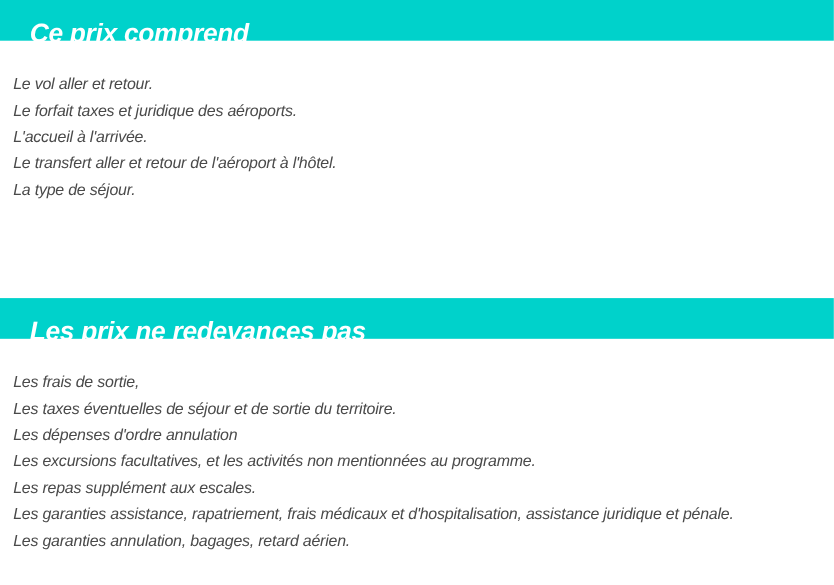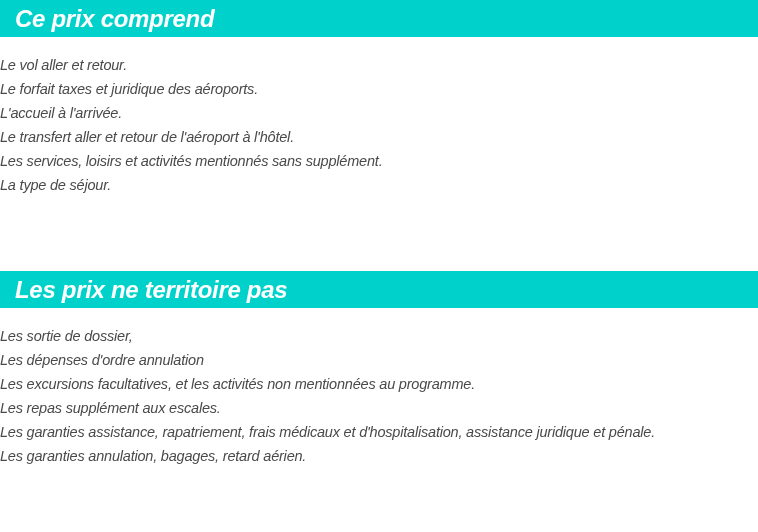--- a/index.html
+++ b/index.html
@@ -1,39 +1,39 @@
 <!DOCTYPE html>
 <html><head>
   <meta charset="utf-8">
   <style>
     html, body { margin: 0; padding: 0; background: #ffffff; }
     body { width: 758px; height: 532px; overflow: hidden; position: relative; font-family: "Liberation Sans", "DejaVu Sans", sans-serif; }
     .bar { position: absolute; left: 0; width: 758px; height: 37px; background: #00d2cb; }
-    .bar h2 { margin: 0; padding-left: 15px; line-height: 37px; font-size: 24px; font-style: italic; font-weight: bold; color: #ffffff; letter-spacing: -0.3px; }
-    .list { position: absolute; left: 0; margin: 0; padding: 0; list-style: none; }
+    .bar h2 { margin: 12px; padding-left: 15px; line-height: 37px; font-size: 24px; font-style: italic; font-weight: bold; color: #ffffff; letter-spacing: -0.3px; }
+    .list { position: absolute; left: 0; margin: 12px; padding: 0; list-style: none; }
     .list li { height: 24px; line-height: 24px; font-size: 14.5px; font-style: italic; color: #4a4a4a; letter-spacing: -0.2px; white-space: nowrap; }
   </style>
 </head>
 <body>
 
 <div class="bar" style="top:0;">
   <h2>Ce prix comprend</h2>
 </div>
 <ul class="list" style="top:53px;">
   <li>Le vol aller et retour.</li>
   <li>Le forfait taxes et juridique des aéroports.</li>
   <li>L'accueil à l'arrivée.</li>
   <li>Le transfert aller et retour de l'aéroport à l'hôtel.</li>
-  <li>Les services, loisirs et activités mentionnés sans supplément.</li>
   <li>La type de séjour.</li>
 </ul>
 
 <div class="bar" style="top:271px;">
-  <h2>Les prix ne territoire pas</h2>
+  <h2>Les prix ne redevances pas</h2>
 </div>
 <ul class="list" style="top:324px;">
-  <li>Les sortie de dossier,</li>
+  <li>Les frais de sortie,</li>
+  <li>Les taxes éventuelles de séjour et de sortie du territoire.</li>
   <li>Les dépenses d'ordre annulation</li>
   <li>Les excursions facultatives, et les activités non mentionnées au programme.</li>
   <li>Les repas supplément aux escales.</li>
   <li>Les garanties assistance, rapatriement, frais médicaux et d'hospitalisation, assistance juridique et pénale.</li>
   <li>Les garanties annulation, bagages, retard aérien.</li>
 </ul>
 
 </body></html>

